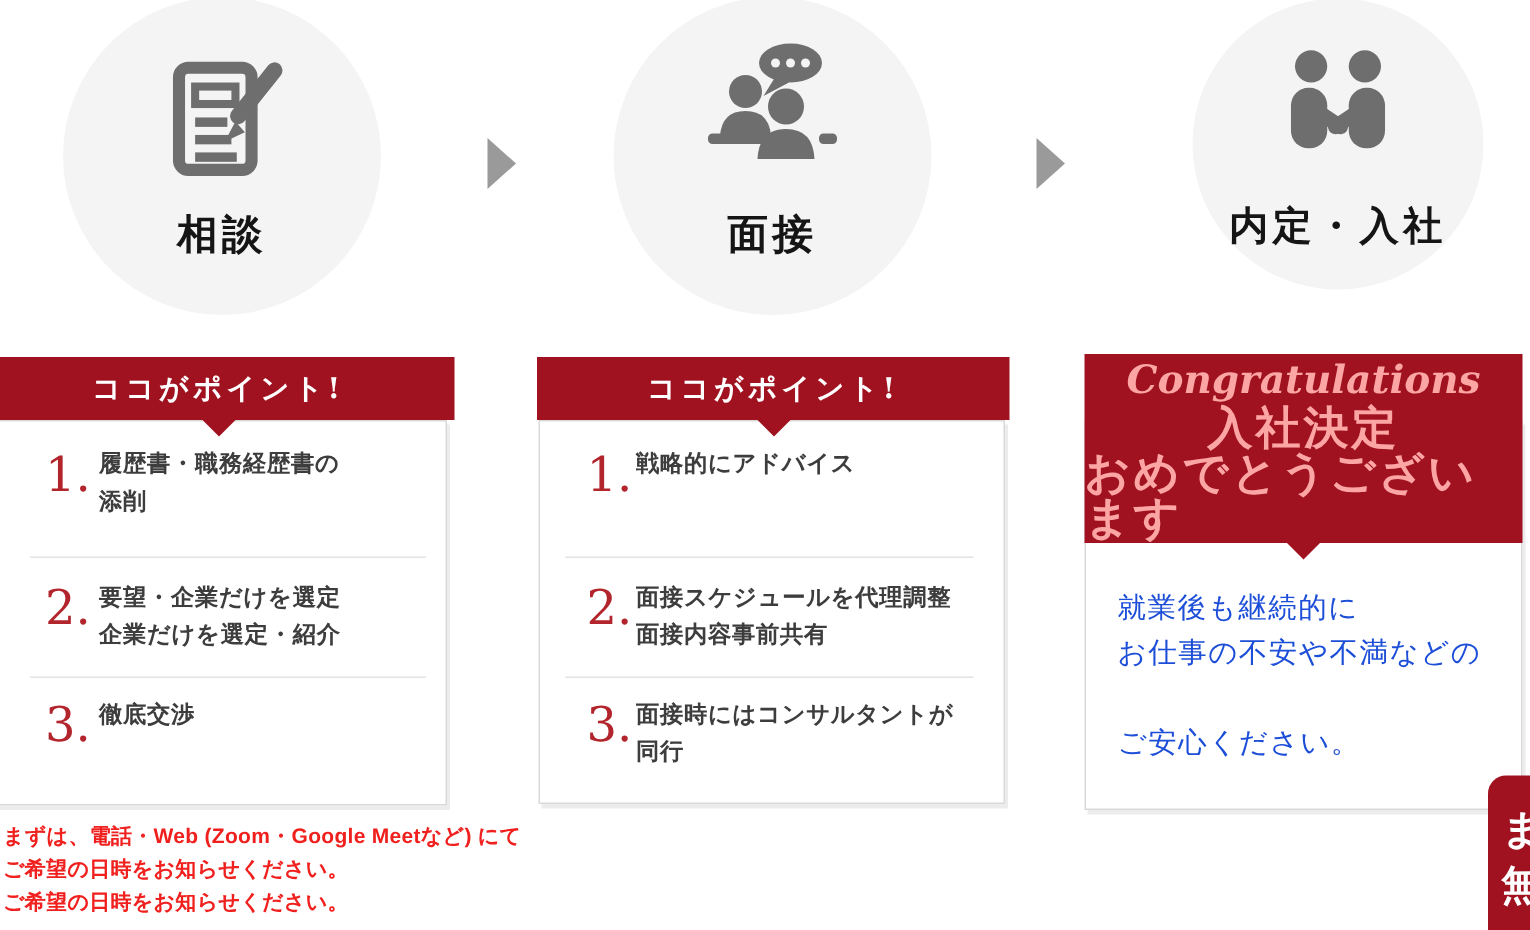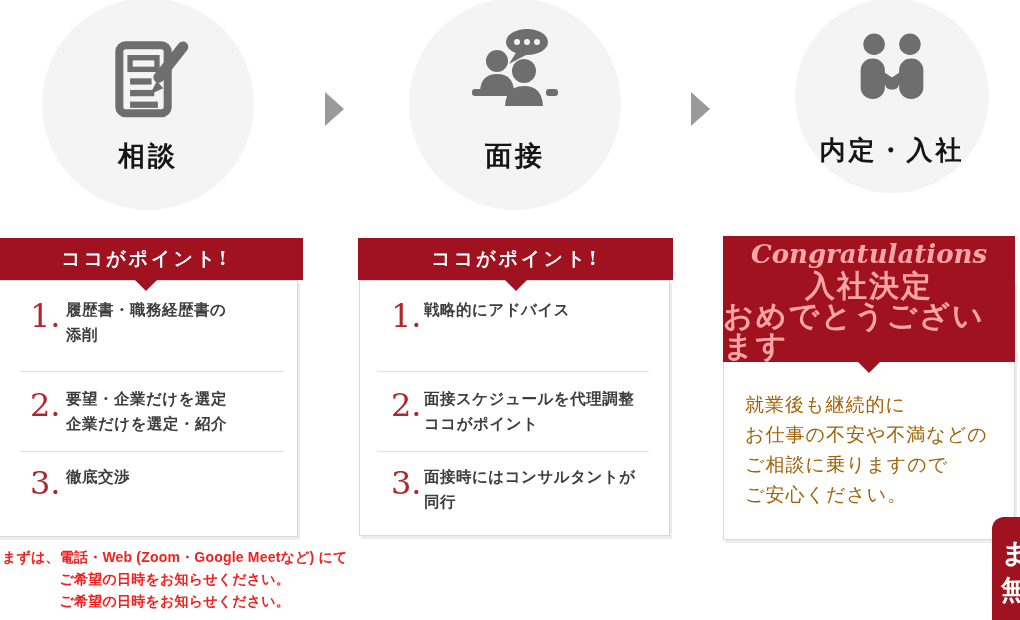--- a/index.html
+++ b/index.html
@@ -89,24 +89,24 @@
   .row1 { top:299px; } .row1t { top:297px; }
   .row2 { top:388px; } .row2t { top:386px; }
   .row3 { top:466px; } .row3t { top:464px; }
   .divider { position:absolute; height:1px; background:#e3e3e3; z-index:2; }
   .c1div { left:20px;  width:264px; }
   .c2div { left:377px; width:272px; }
   .divA { top:371px; } .divB { top:451px; }
   
   .after-line {
     position:absolute; left:745px; z-index:2;
-    font-size:19px; font-weight:500; color:#a16207; letter-spacing:1px;
-  }
-  
-  #footnote { position:absolute; left:2px; top:546px; z-index:2;text-align:center; }
+    font-size:19px; font-weight:500; color:#1d4ed8; letter-spacing:1px;
+  }
+  
+  #footnote { position:absolute; left:2px; top:546px; z-index:2; }
   #footnote span {
     display:block; font-size:14px; font-weight:bold;
     color:#f0201e; line-height:22px; letter-spacing:0.2px;
   }
   
   #cta {
     position:absolute; left:992px; top:517px; width:70px; height:110px;
     background:#a01220; border-radius:12px 0 0 0; z-index:5;
     color:#ffffff; font-weight:bold; font-size:27px; line-height:37px;
     padding:18px 0 0 9px; cursor:pointer;
@@ -199,32 +199,31 @@
   </div>
 
   <div class="pnum c2num row1">1.</div>
   <div class="ptext c2text row1t">
     <span>戦略的にアドバイス</span>
   </div>
   <div class="divider c2div divA"></div>
   <div class="pnum c2num row2">2.</div>
   <div class="ptext c2text row2t">
     <span>面接スケジュールを代理調整</span>
-    <span>ココがポイント</span>
+    <span>面接内容事前共有</span>
   </div>
   <div class="divider c2div divB"></div>
   <div class="pnum c2num row3">3.</div>
   <div class="ptext c2text row3t">
     <span>面接時にはコンサルタントが</span>
     <span>同行</span>
   </div>
 
   <div class="after-line" style="top:392px">就業後も継続的に</div>
   <div class="after-line" style="top:422px">お仕事の不安や不満などの</div>
-  <div class="after-line" style="top:452px">ご相談に乗りますので</div>
   <div class="after-line" style="top:482px">ご安心ください。</div>
 
   <div id="footnote">
     <span>まずは、電話・Web (Zoom・Google Meetなど) にて</span>
     <span>ご希望の日時をお知らせください。</span>
     <span>ご希望の日時をお知らせください。</span>
   </div>
 
   <div id="cta">
     <span>ま</span>

